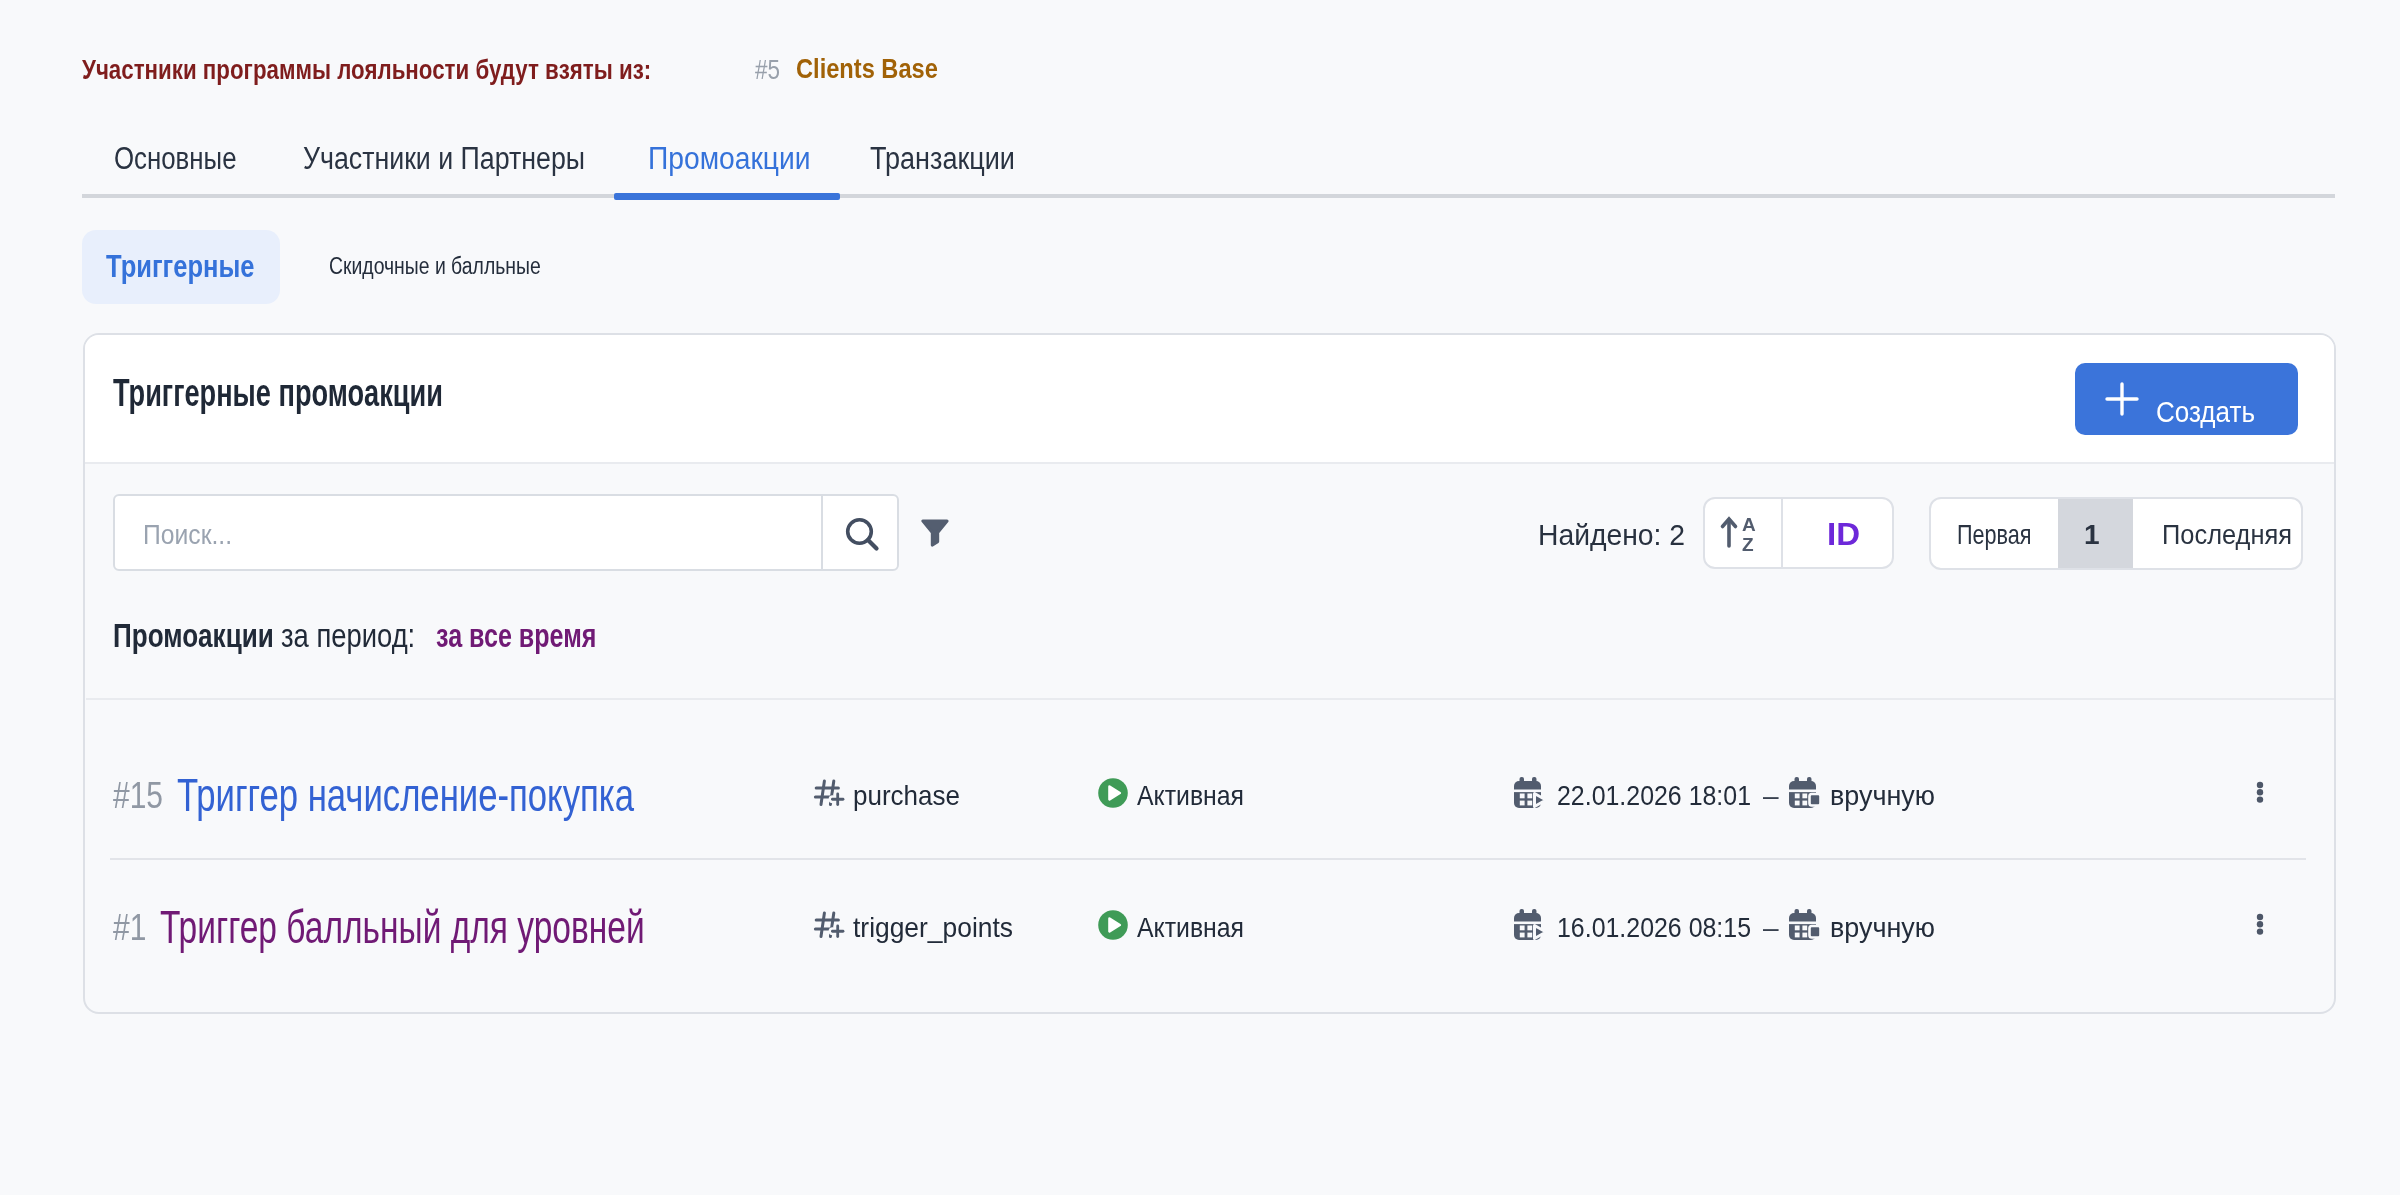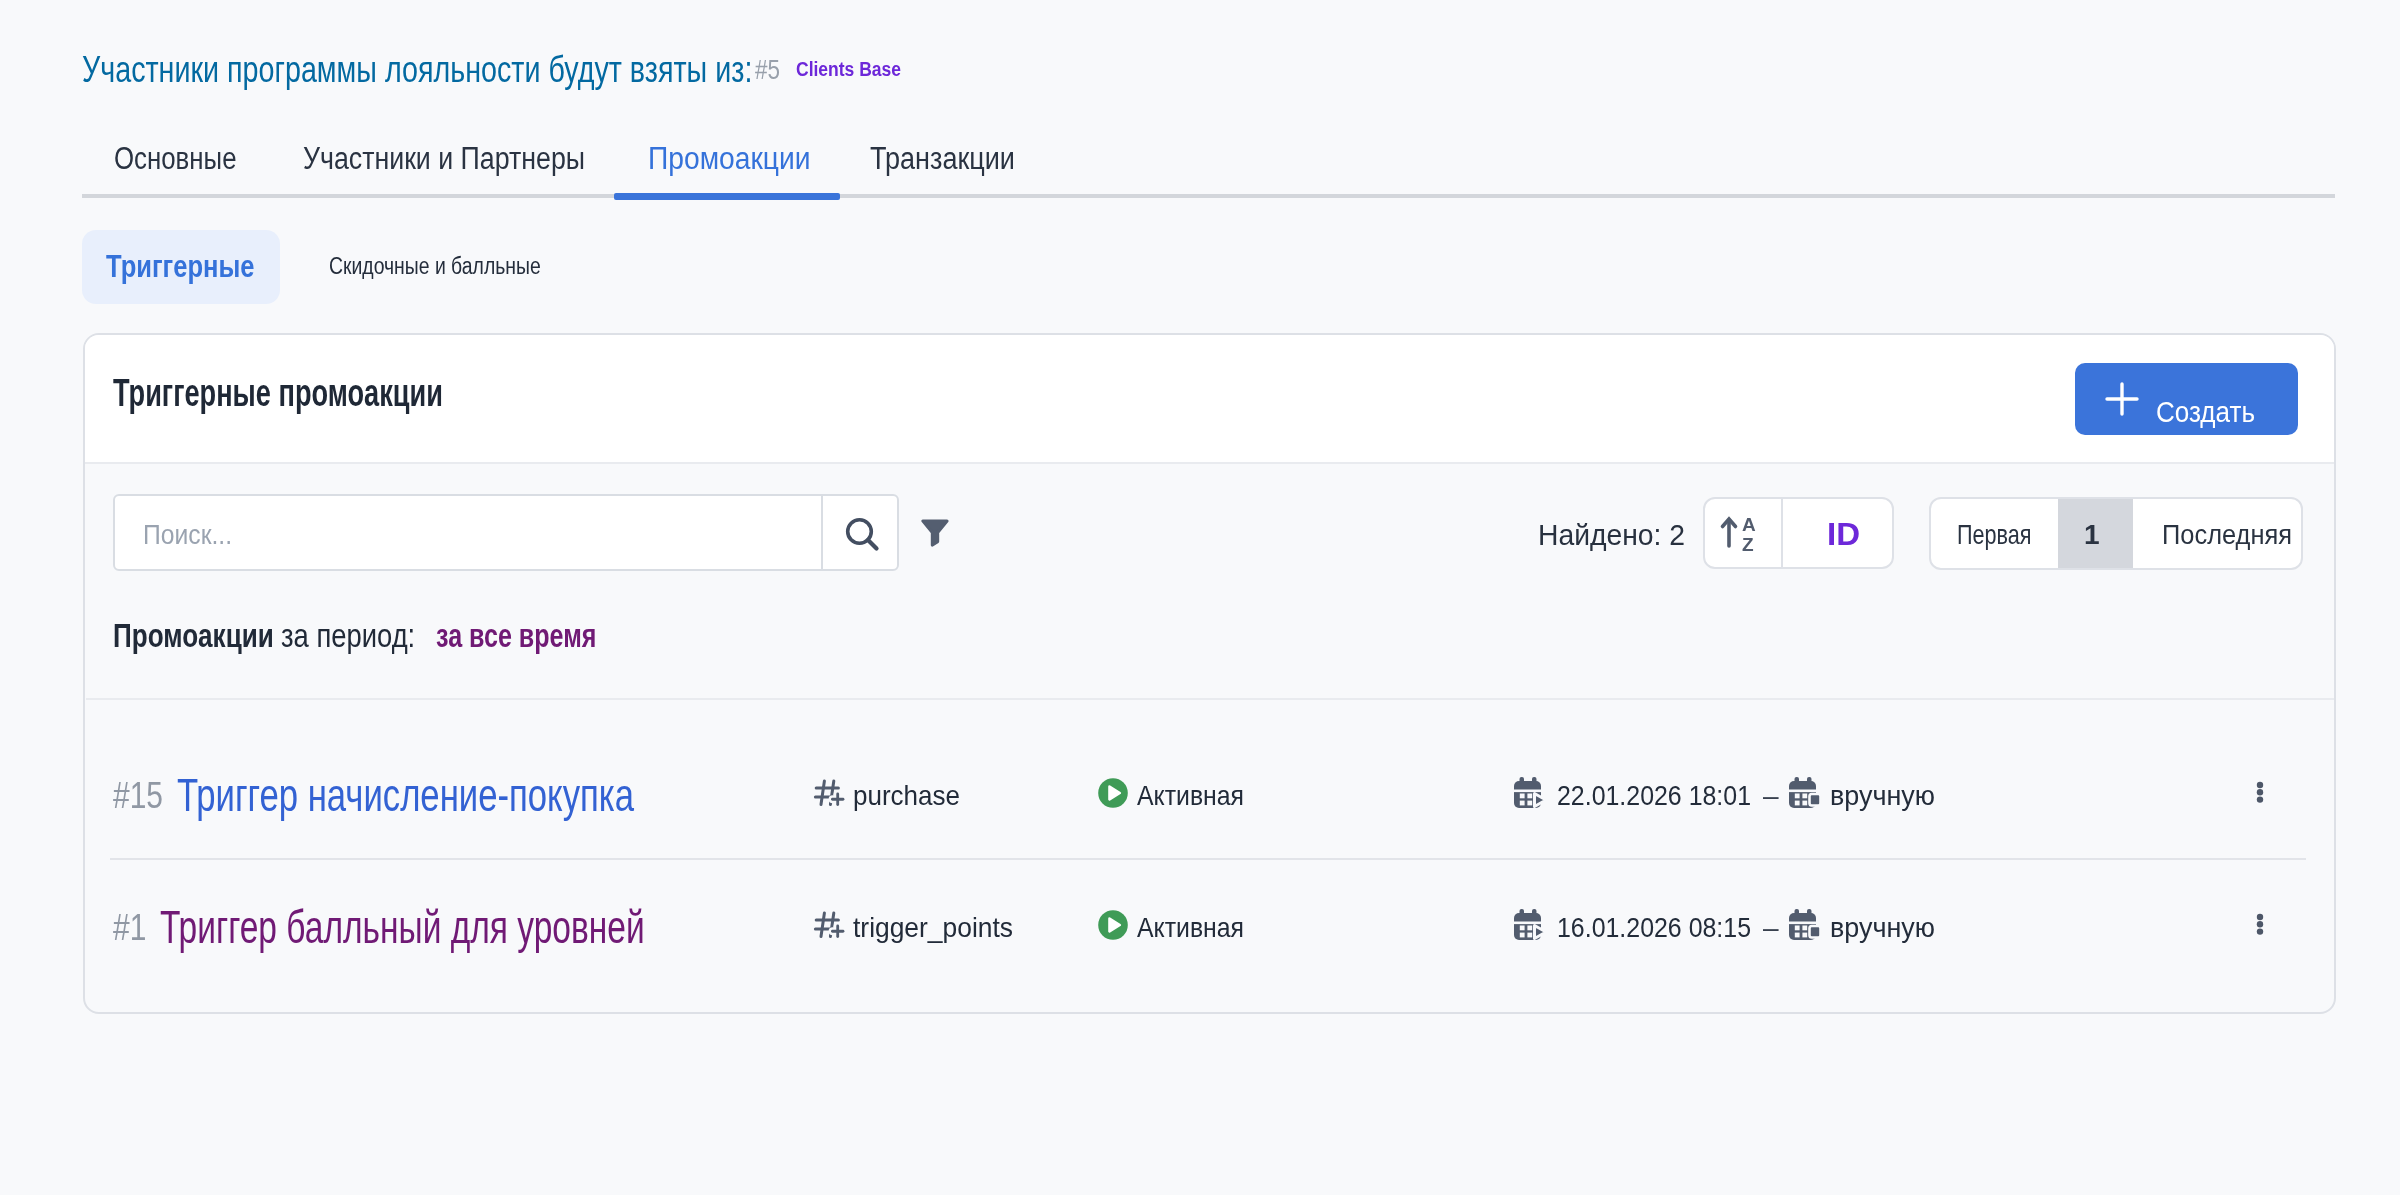--- a/index.html
+++ b/index.html
@@ -133,23 +133,23 @@
       <circle cx="7" cy="18.6" r="3.2"></circle>
     </g>
   </svg>
 <svg style="left:2253px;top:913px" width="14" height="23" viewBox="0 0 14 23">
     <g fill="#4d5768">
       <circle cx="7" cy="4" r="3.2"></circle>
       <circle cx="7" cy="11.3" r="3.2"></circle>
       <circle cx="7" cy="18.6" r="3.2"></circle>
     </g>
   </svg>
-<div class="t" style="left:82px;top:51.5px;font-size:36px;font-weight:400;color:#0369a1;line-height:35px"><i style="transform:scaleX(0.797)">Участники программы лояльности будут взяты из:</i></div>
+<div class="t" style="left:82px;top:51.5px;font-size:28px;font-weight:700;color:#7f1d1d;line-height:35px"><i style="transform:scaleX(0.797)">Участники программы лояльности будут взяты из:</i></div>
 <div class="t" style="left:755px;top:51.5px;font-size:28px;font-weight:400;color:#98a0ab;line-height:35px"><i style="transform:scaleX(0.803)">#5</i></div>
-<div class="t" style="left:796px;top:51.5px;font-size:20px;font-weight:700;color:#6d28d9;line-height:35px"><i style="transform:scaleX(0.875)">Clients Base</i></div>
+<div class="t" style="left:796px;top:51.5px;font-size:27px;font-weight:700;color:#a16207;line-height:35px"><i style="transform:scaleX(0.875)">Clients Base</i></div>
 <div class="t" style="left:114px;top:138.5px;font-size:31px;font-weight:400;color:#2a3342;line-height:39px"><i style="transform:scaleX(0.833)">Основные</i></div>
 <div class="t" style="left:303px;top:138.5px;font-size:31px;font-weight:400;color:#2a3342;line-height:39px"><i style="transform:scaleX(0.863)">Участники и Партнеры</i></div>
 <div class="t" style="left:648px;top:138.5px;font-size:31px;font-weight:400;color:#3572da;line-height:39px"><i style="transform:scaleX(0.91)">Промоакции</i></div>
 <div class="t" style="left:870px;top:138.5px;font-size:31px;font-weight:400;color:#2a3342;line-height:39px"><i style="transform:scaleX(0.872)">Транзакции</i></div>
 <div class="t" style="left:106px;top:246.5px;font-size:31px;font-weight:700;color:#3572da;line-height:39px"><i style="transform:scaleX(0.824)">Триггерные</i></div>
 <div class="t" style="left:329px;top:246.5px;font-size:23px;font-weight:400;color:#242d3b;line-height:39px"><i style="transform:scaleX(0.843)">Скидочные и балльные</i></div>
 <div class="t" style="left:113px;top:369.0px;font-size:38px;font-weight:700;color:#1f2836;line-height:48px"><i style="transform:scaleX(0.715)">Триггерные промоакции</i></div>
 <div class="t" style="left:2156px;top:394px;font-size:29px;font-weight:400;color:#ffffff;line-height:36px"><i style="transform:scaleX(0.898)">Создать</i></div>
 <div class="t" style="left:143px;top:516.5px;font-size:28px;font-weight:400;color:#9aa3b0;line-height:35px"><i style="transform:scaleX(0.882)">Поиск...</i></div>
 <div class="t" style="left:1538px;top:516.0px;font-size:30px;font-weight:400;color:#28313f;line-height:38px"><i style="transform:scaleX(0.943)">Найдено: 2</i></div>

